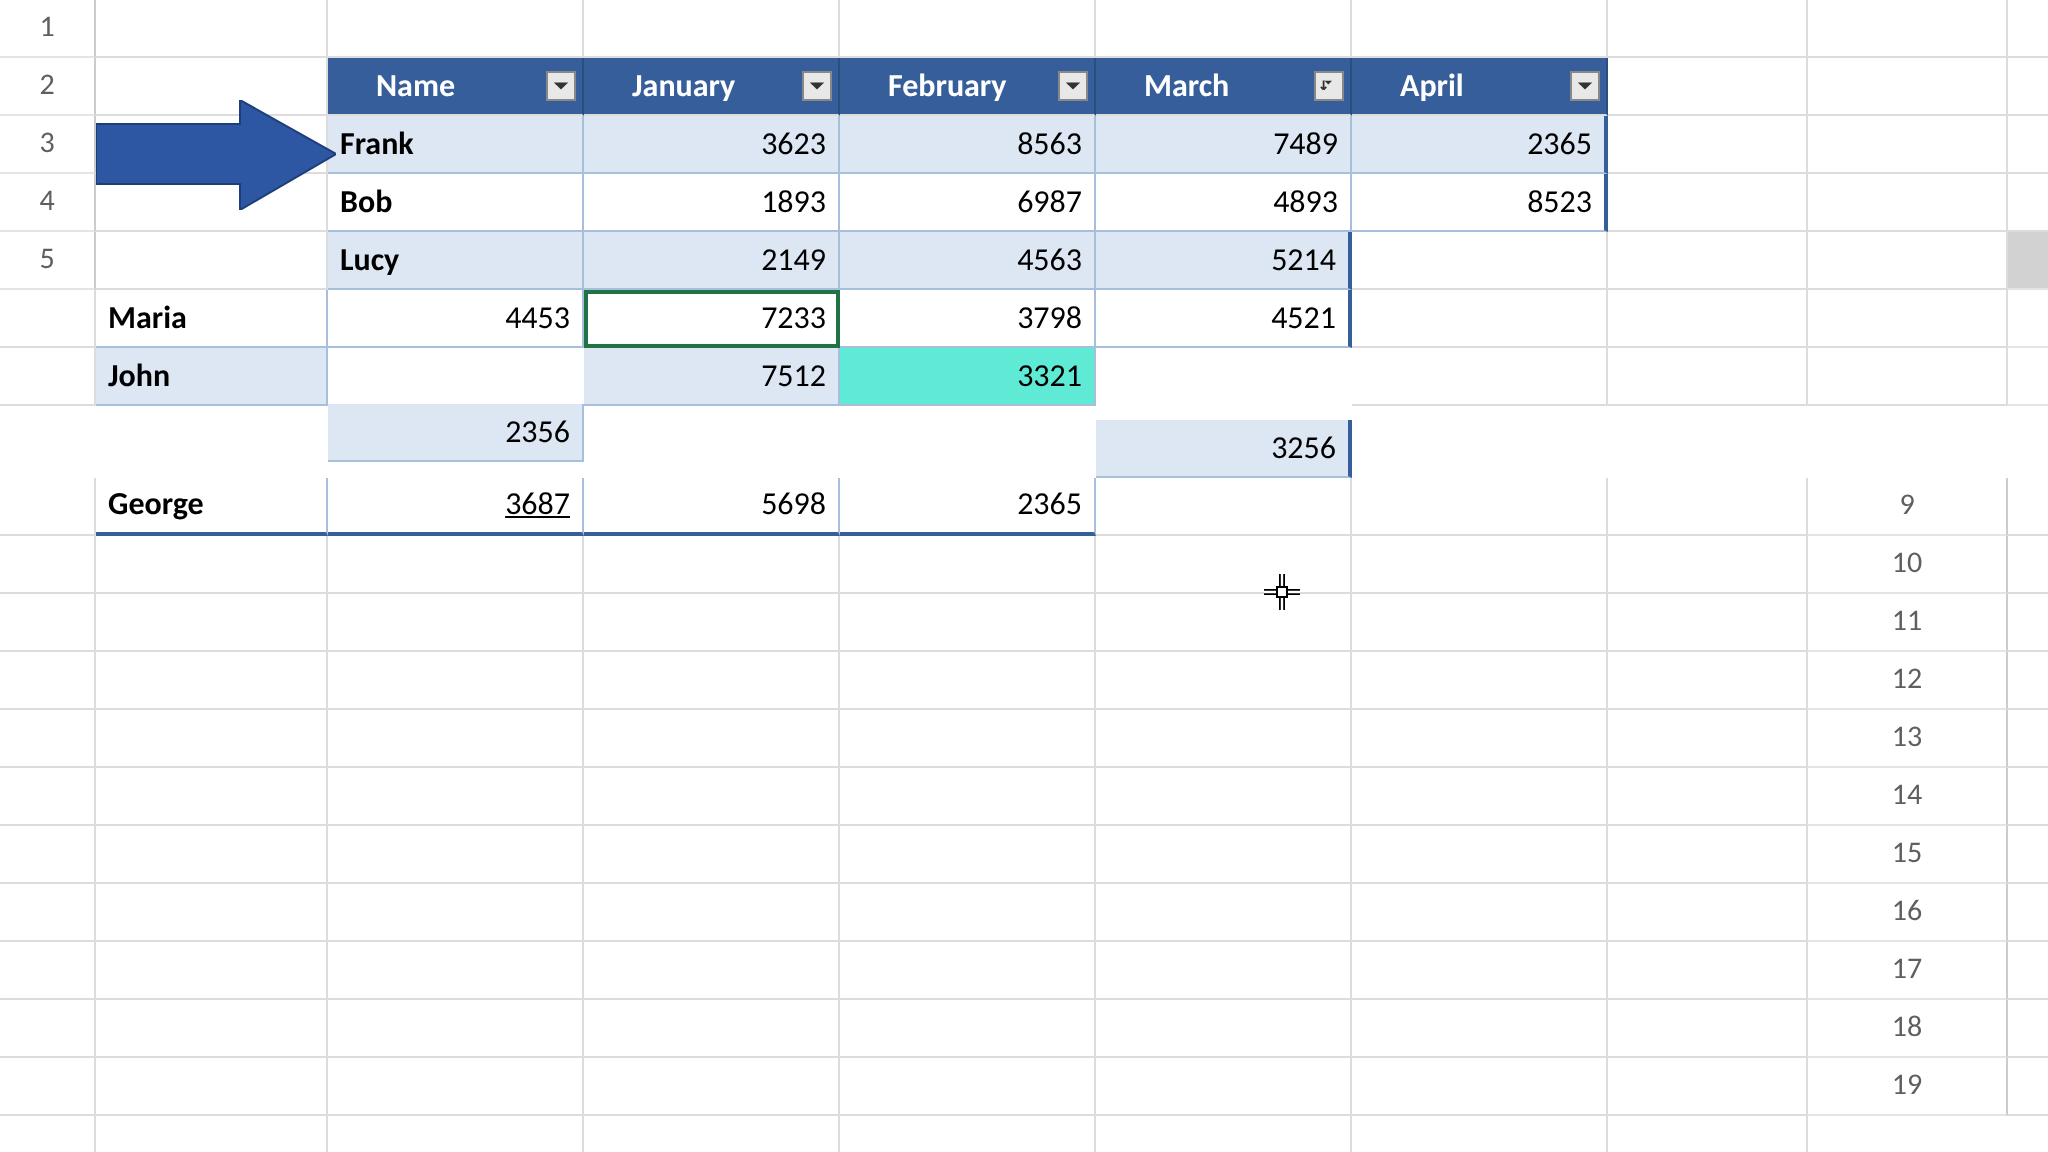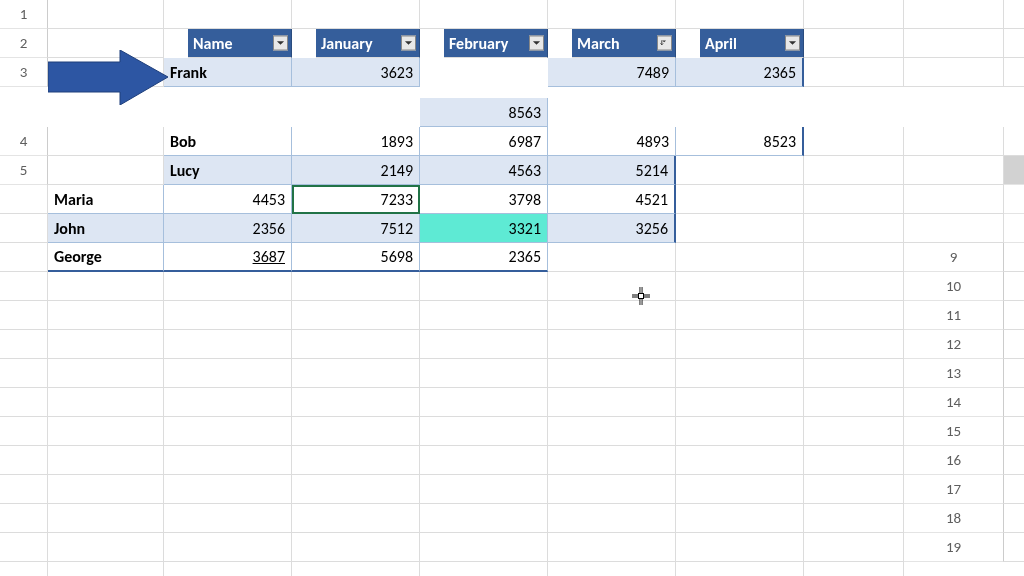--- a/index.html
+++ b/index.html
@@ -32,24 +32,23 @@
       color: #5f5f5f;
       font-size: 15px;
       border-right: 1px solid #ccc;
       border-bottom: 1px solid #e4e4e4;
     }
     .rowhead.active { background: #d2d2d2; color: #1c6b3e; }
     .th {
       background: #355e9b;
       color: #fff;
       font-weight: bold;
-      padding-left: 5px;
+      padding-left: 24px;
       border-right: 1px solid #2a4c7e;
       position: relative;
-      margin-left: 24px;
     }
     .filter-btn {
       position: absolute;
       right: 3px;
       top: 50%;
       transform: translateY(-50%);
       width: 15px;
       height: 15px;
       background: #e8e8e8;
       border: 1px solid #888;
@@ -138,21 +137,21 @@
         </svg>
       </span>
     </div>
     <div class="cell"></div>
     <div class="cell"></div>
     <div class="cell"></div>
     <div class="cell rowhead">3</div>
     <div class="cell"></div>
     <div class="cell data band td-name" style="background: rgb(221, 230, 243);">Frank</div>
     <div class="cell data band td-num" style="background: rgb(221, 230, 243);">3623</div>
-    <div class="cell data band td-num" style="background: rgb(221, 230, 243); margin-top: 40px;">8563</div>
+    <div class="cell data band td-num" style="background: rgb(221, 230, 243);">8563</div>
     <div class="cell data band td-num" style="background: rgb(221, 230, 243);">7489</div>
     <div class="cell data band lastdata td-num" style="background: rgb(221, 230, 243);">2365</div>
     <div class="cell"></div>
     <div class="cell"></div>
     <div class="cell"></div>
     <div class="cell rowhead">4</div>
     <div class="cell"></div>
     <div class="cell data td-name">Bob</div>
     <div class="cell data td-num">1893</div>
     <div class="cell data td-num">6987</div>
@@ -176,24 +175,24 @@
     <div class="cell data td-num">4453</div>
     <div class="cell data td-num selected">7233</div>
     <div class="cell data td-num">3798</div>
     <div class="cell data lastdata td-num">4521</div>
     <div class="cell"></div>
     <div class="cell"></div>
     <div class="cell"></div>
     <div class="cell rowhead">7</div>
     <div class="cell"></div>
     <div class="cell data band td-name" style="background: rgb(221, 230, 243);">John</div>
-    <div class="cell data band td-num" style="background: rgb(221, 230, 243);">2356</div>
+    <div class="cell data band td-num" style="background: rgb(221, 230, 243); margin-top: 28px;">2356</div>
     <div class="cell data band td-num" style="background: rgb(221, 230, 243);">7512</div>
     <div class="cell data band td-num" style="background: #5eead4;">3321</div>
-    <div class="cell data band lastdata td-num" style="background: rgb(221, 230, 243);">3256</div>
+    <div class="cell data band lastdata td-num" style="background: rgb(221, 230, 243); margin-top: 36px;">3256</div>
     <div class="cell"></div>
     <div class="cell"></div>
     <div class="cell"></div>
     <div class="cell rowhead">8</div>
     <div class="cell"></div>
     <div class="cell data td-name" style="border-bottom: 2px solid rgb(53, 94, 155);">George</div>
     <div class="cell data td-num" style="border-bottom: 2px solid rgb(53, 94, 155); text-decoration: underline;">3687</div>
     <div class="cell data td-num" style="border-bottom: 2px solid rgb(53, 94, 155);">5698</div>
     <div class="cell data td-num" style="border-bottom: 2px solid rgb(53, 94, 155);">2365</div>
     <div class="cell"></div>

